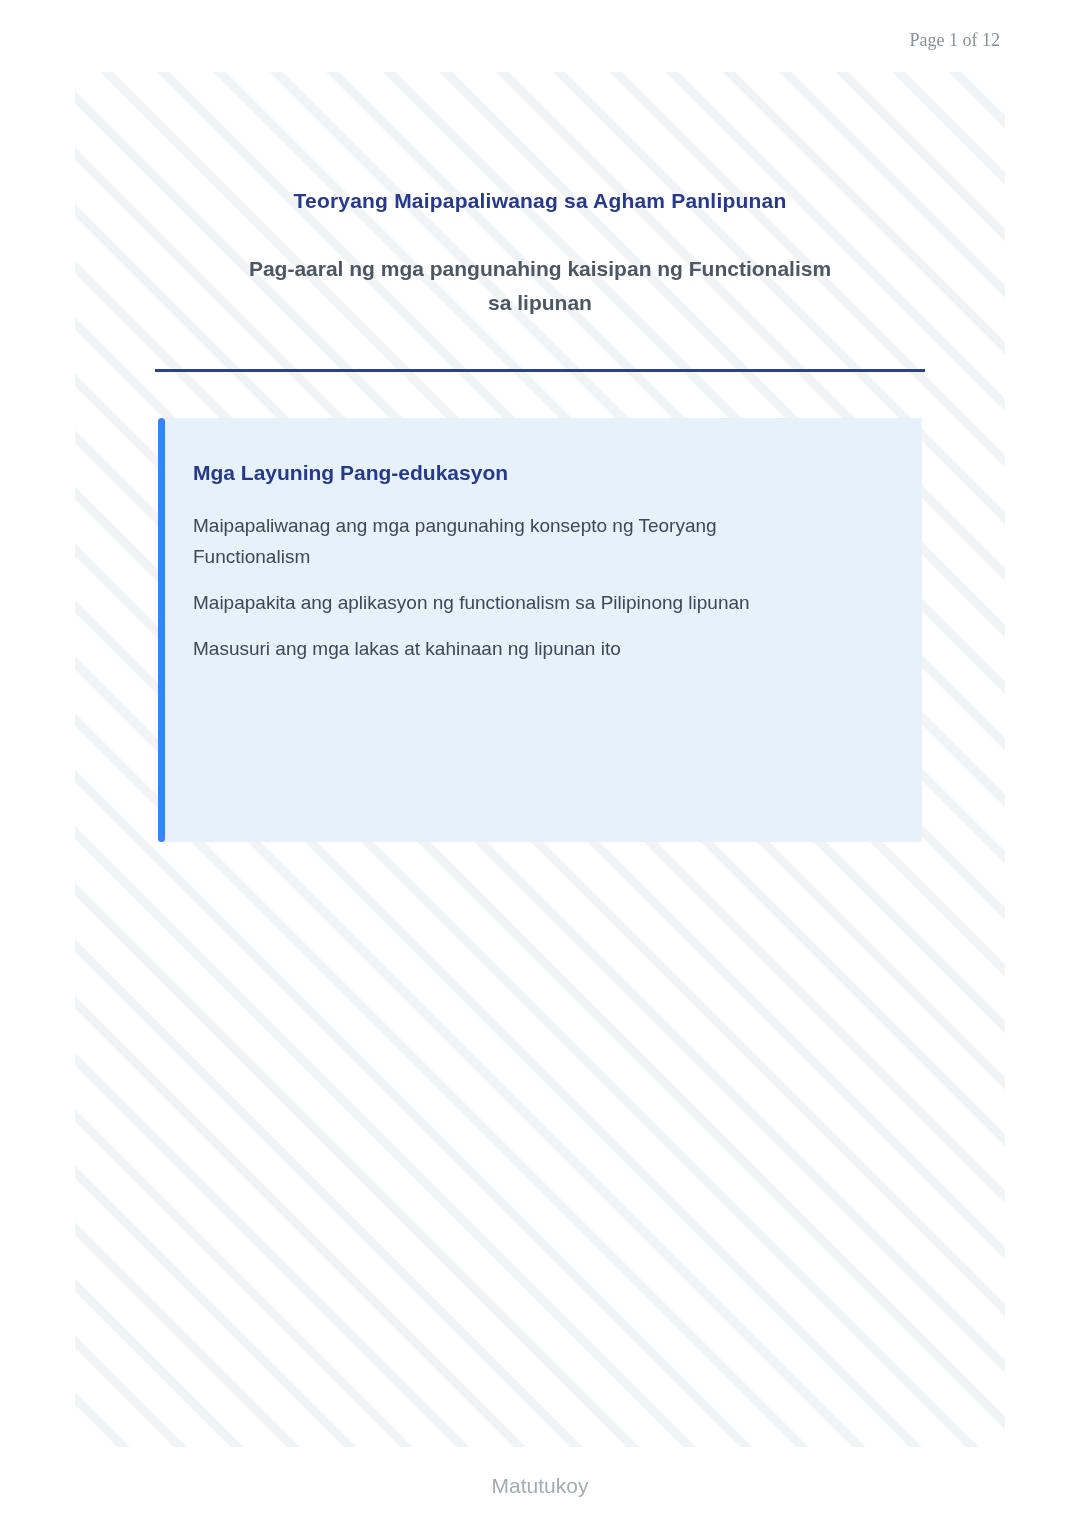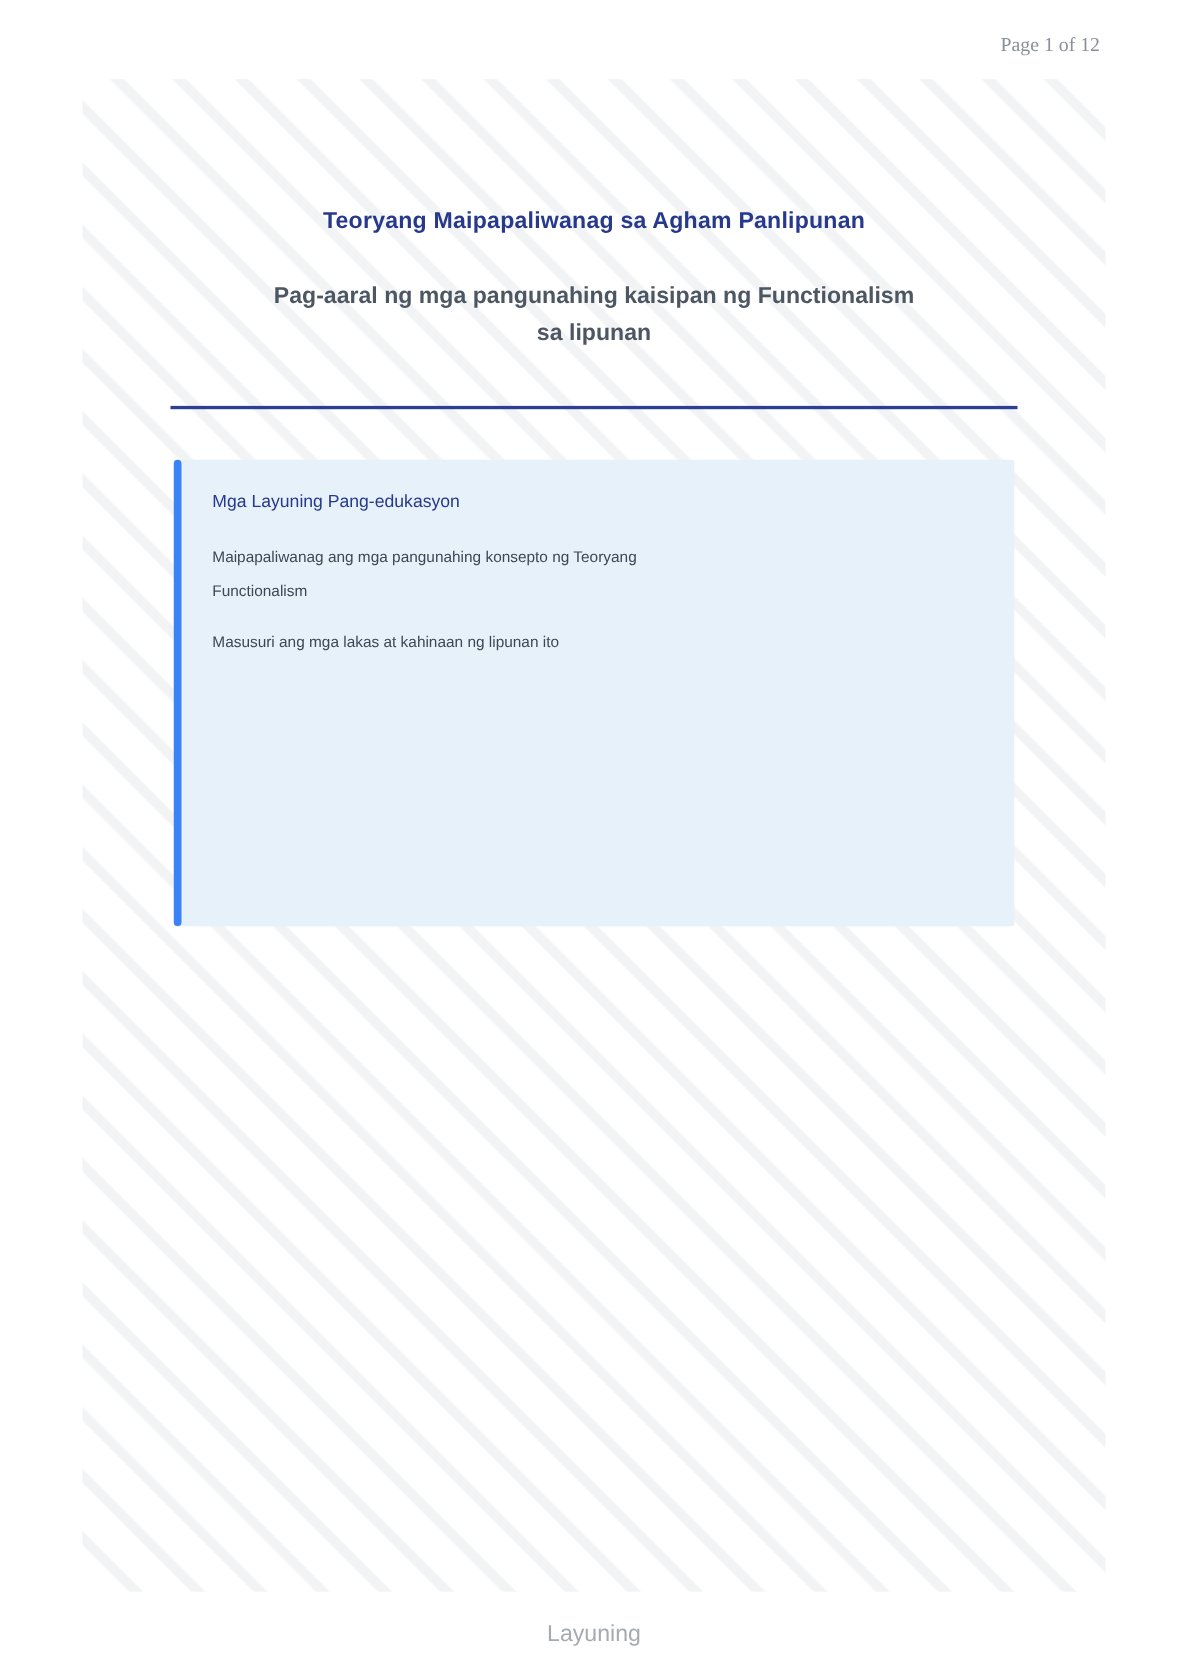--- a/index.html
+++ b/index.html
@@ -97,28 +97,28 @@
     top: 0;
     width: 7px;
     height: 100%;
     background: var(--accent-bar);
     border-radius: 4px;
   }
   .box-content {
     padding: 30px 58px 0 35px;
   }
   .box-heading {
-    margin: 0 0 25px 0;
-    font-size: 16px;
-    font-weight: 400;
+    margin: 13px 0 25px 0;
+    font-size: 21px;
+    font-weight: 700;
     color: var(--heading-blue);
   }
   .objective {
     margin: 0 0 15px 0;
-    font-size: 14px;
+    font-size: 19px;
     line-height: 31px;
     color: var(--body-text);
     white-space: pre-line;
   }
   .footer {
     position: absolute;
     top: 1474px;
     left: 0;
     width: 100%;
     text-align: center;
@@ -142,19 +142,20 @@
   <hr class="divider">
 
   <section class="objectives-box">
     <div class="accent-bar"></div>
     <div class="box-content">
       <h3 class="box-heading">Mga Layuning Pang-edukasyon</h3>
       <div class="objectives-list">
 
       <p class="objective">Maipapaliwanag ang mga pangunahing konsepto ng Teoryang
 Functionalism</p>
+          <p class="objective">Maipapakita ang aplikasyon ng functionalism sa Pilipinong lipunan</p>
           <p class="objective">Masusuri ang mga lakas at kahinaan ng lipunan ito</p>
         </div>
     </div>
   </section>
 
-  <div class="footer">Layuning</div>
+  <div class="footer">Matutukoy</div>
 </div>
 
 </body></html>

